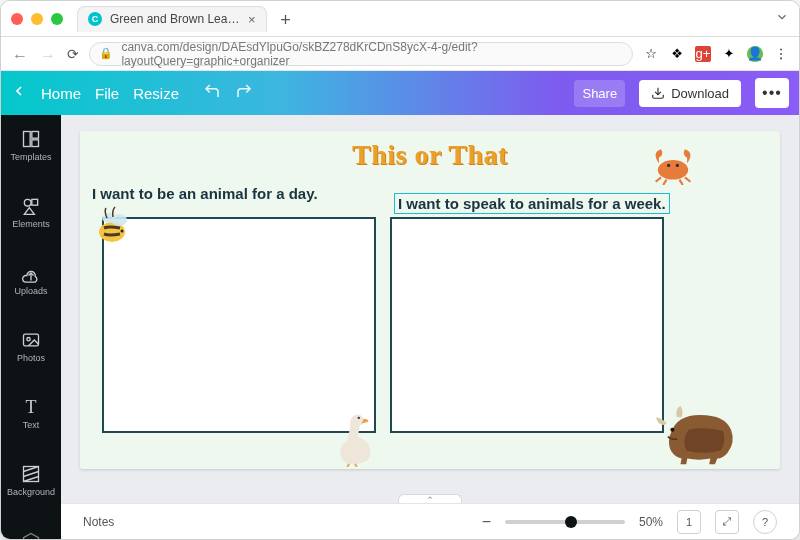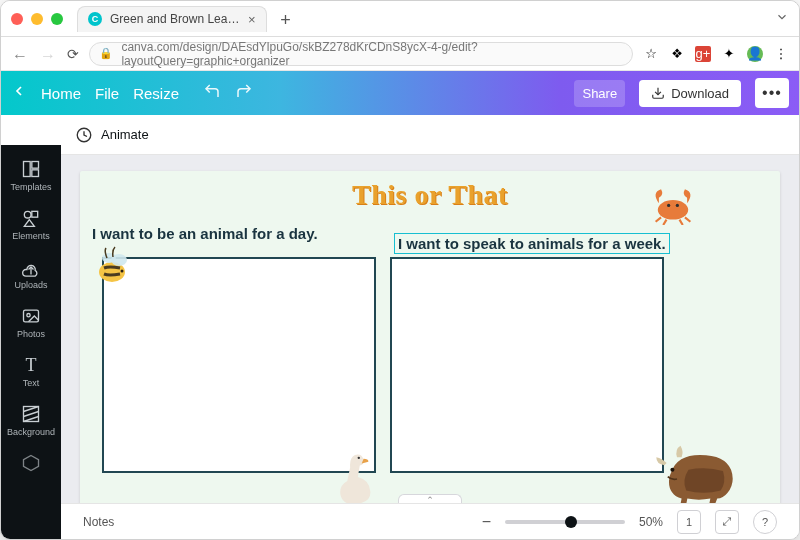--- a/index.html
+++ b/index.html
@@ -30,21 +30,21 @@
   .appbar{ height:44px; background:linear-gradient(90deg,#03c8cb 0%,#3db6e0 35%,#7e5bef 70%,#8b5cf6 100%); display:flex; align-items:center; padding:0 10px; gap:14px; color:#fff;}
   .appbar .back{ font-size:18px;}
   .appbar .item{ font-size:15px; font-weight:500; cursor:pointer;}
   .appbar .icon-btn{ font-size:16px; opacity:.9; cursor:pointer;}
   .appbar .spacer{ flex:1;}
   .appbar .share{ background:rgba(255,255,255,.2); padding:6px 8px; border-radius:4px; font-size:13px; font-weight:500;}
   .appbar .download{ background:#fff; color:#333; padding:6px 12px; border-radius:4px; font-size:13px; font-weight:500; display:flex; gap:6px; align-items:flex-start;}
   .appbar .more{ background:#fff; color:#333; width:34px; height:30px; border-radius:4px; display:flex; align-items:center; justify-content:center; font-size:16px; letter-spacing:1px;}
   
   .body{ display:flex; height:calc(100% - 36px - 34px - 44px);}
-  .sidebar{ width:60px; background:#0d1215; display:flex; flex-direction:column; align-items:center; padding-top:6px; gap:0;margin-top:30px;}
+  .sidebar{ width:60px; background:#0d1215; display:flex; flex-direction:column; align-items:center; padding-top:6px; gap:18px;}
   .sbitem{ width:60px; display:flex; flex-direction:column; align-items:center; gap:3px; padding:8px 0; color:#aeb4b8; font-size:9px; cursor:pointer;}
   .sbitem svg, .sbitem .ic{ width:20px; height:20px; color:#c9cfd3;}
   .sbitem .ic{ display:flex; align-items:center; justify-content:center; font-size:16px;}
   
   .editor{ flex:1; display:flex; flex-direction:column; background:#ebecf0;}
   .toolbar2{ height:40px; background:#fff; border-bottom:1px solid #e5e5e5; display:flex; align-items:center; padding:0 14px; gap:10px;}
   .animate{ display:flex; gap:8px; align-items:center; font-size:13px; color:#0d1215;}
   .stage-wrap{ flex:1; display:flex; justify-content:center; align-items:flex-start; overflow:hidden; padding:10px 12px 0; position:relative;}
   .canvas{ width:700px; height:338px; background:#eef8ef; border-radius:2px; box-shadow:0 1px 3px rgba(0,0,0,.15); position:relative; margin-top:6px;}
   .canvas .title{ position:absolute; top:8px; left:0; right:0; text-align:center; font-family:Georgia,'Times New Roman',serif; font-weight:900; font-size:28px; color:#e9a12c; text-shadow:1px 1px 0 #d87f18; letter-spacing:.5px;}
@@ -206,29 +206,20 @@
       <div class="sbitem" style="opacity:.6;">
         <span class="ic">
             <svg viewBox="0 0 24 24" width="20" height="20" fill="none" stroke="currentColor" stroke-width="1.6">
               <polygon points="12 3 21 8 21 16 12 21 3 16 3 8 12 3"></polygon>
             </svg>
           </span>
       </div>
     </div>
 
     <div class="editor">
-      <div class="toolbar2">
-        <div class="animate">
-          <svg width="18" height="18" viewBox="0 0 24 24" fill="none" stroke="#333" stroke-width="1.8">
-              <circle cx="12" cy="12" r="9"></circle>
-              <polyline points="12 7 12 12 16 14"></polyline>
-            </svg>
-          <span>Animate</span>
-        </div>
-      </div>
 
       <div class="stage-wrap">
         <div class="canvas">
           <div class="title">This or That</div>
 
           <svg class="crab" viewBox="0 0 100 70">
             <ellipse cx="50" cy="42" rx="28" ry="18" fill="#e77b3a"></ellipse>
             <path d="M24 30 q-14 -20 4 -26 q6 10 -4 16" fill="#e77b3a"></path>
             <path d="M76 30 q14 -20 -4 -26 q-6 10 4 16" fill="#e77b3a"></path>
             <circle cx="42" cy="34" r="3" fill="#2f2f2f"></circle>

